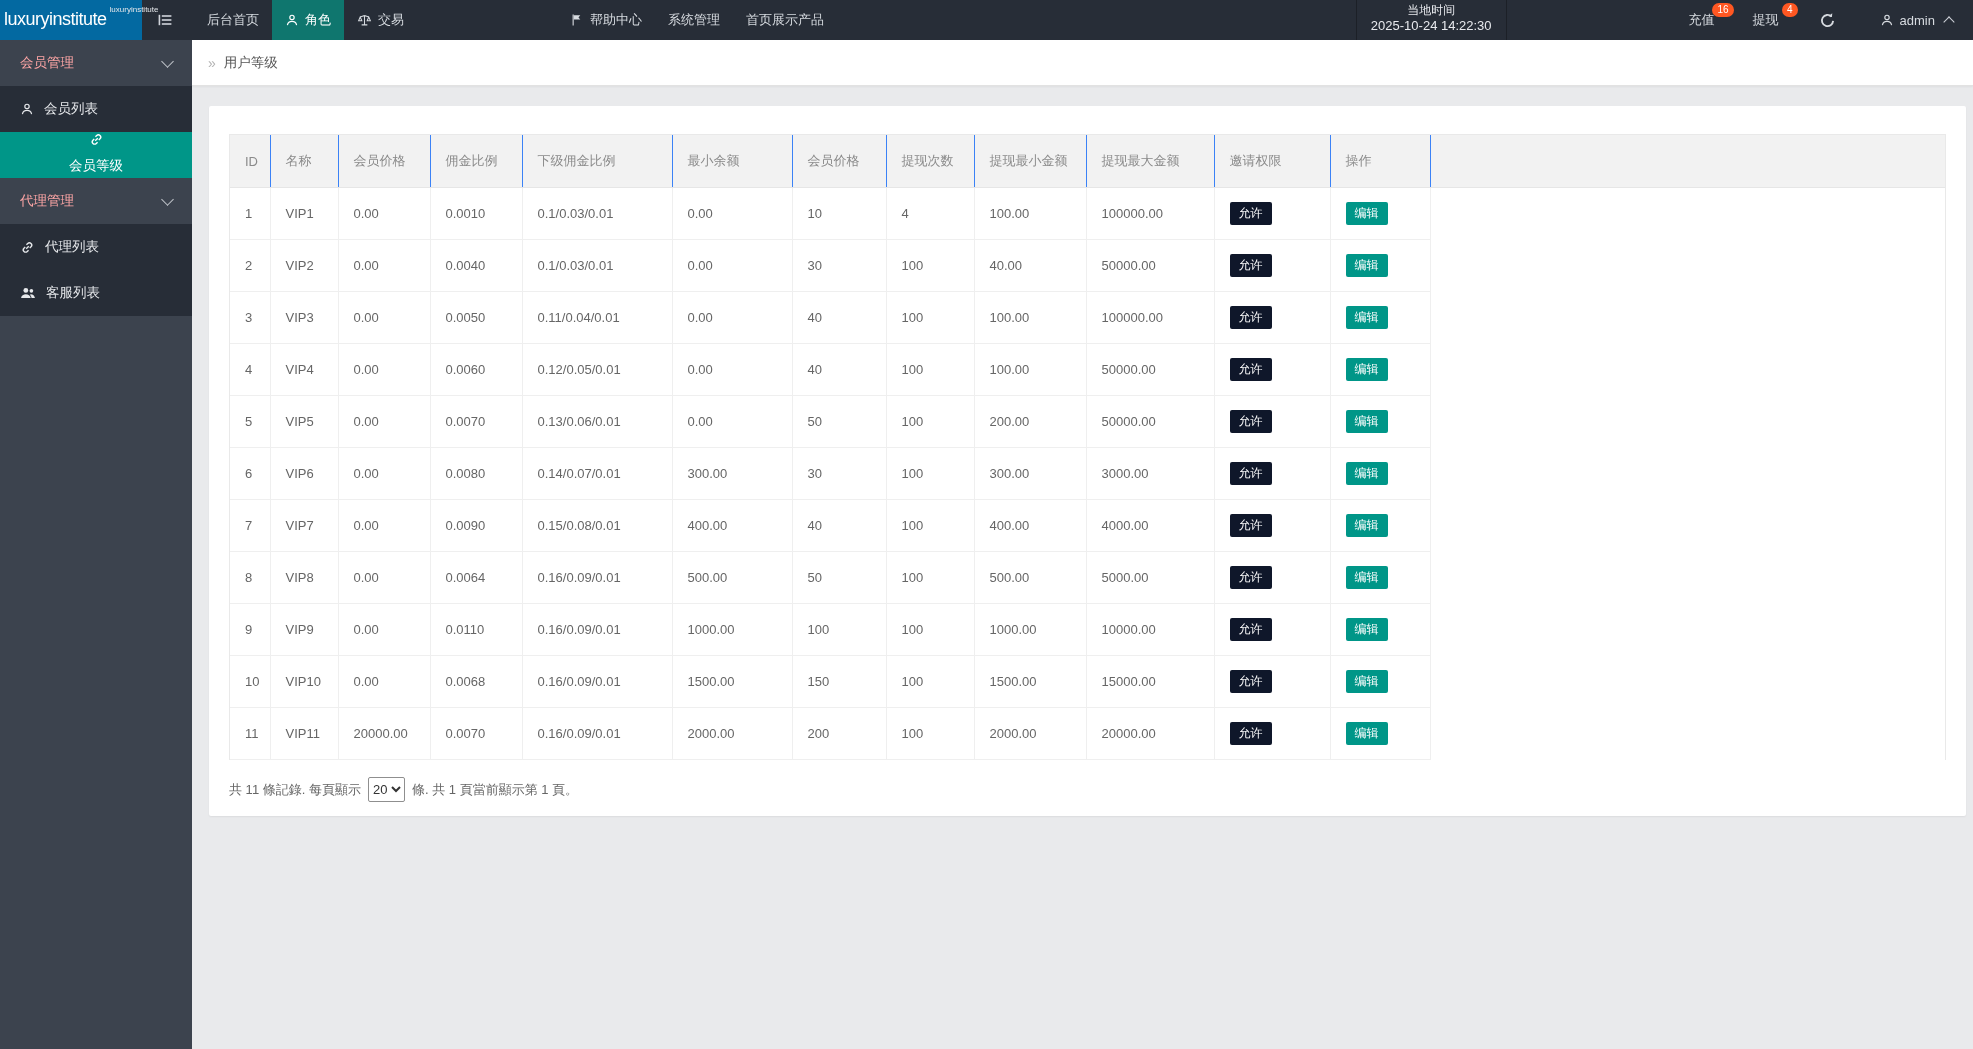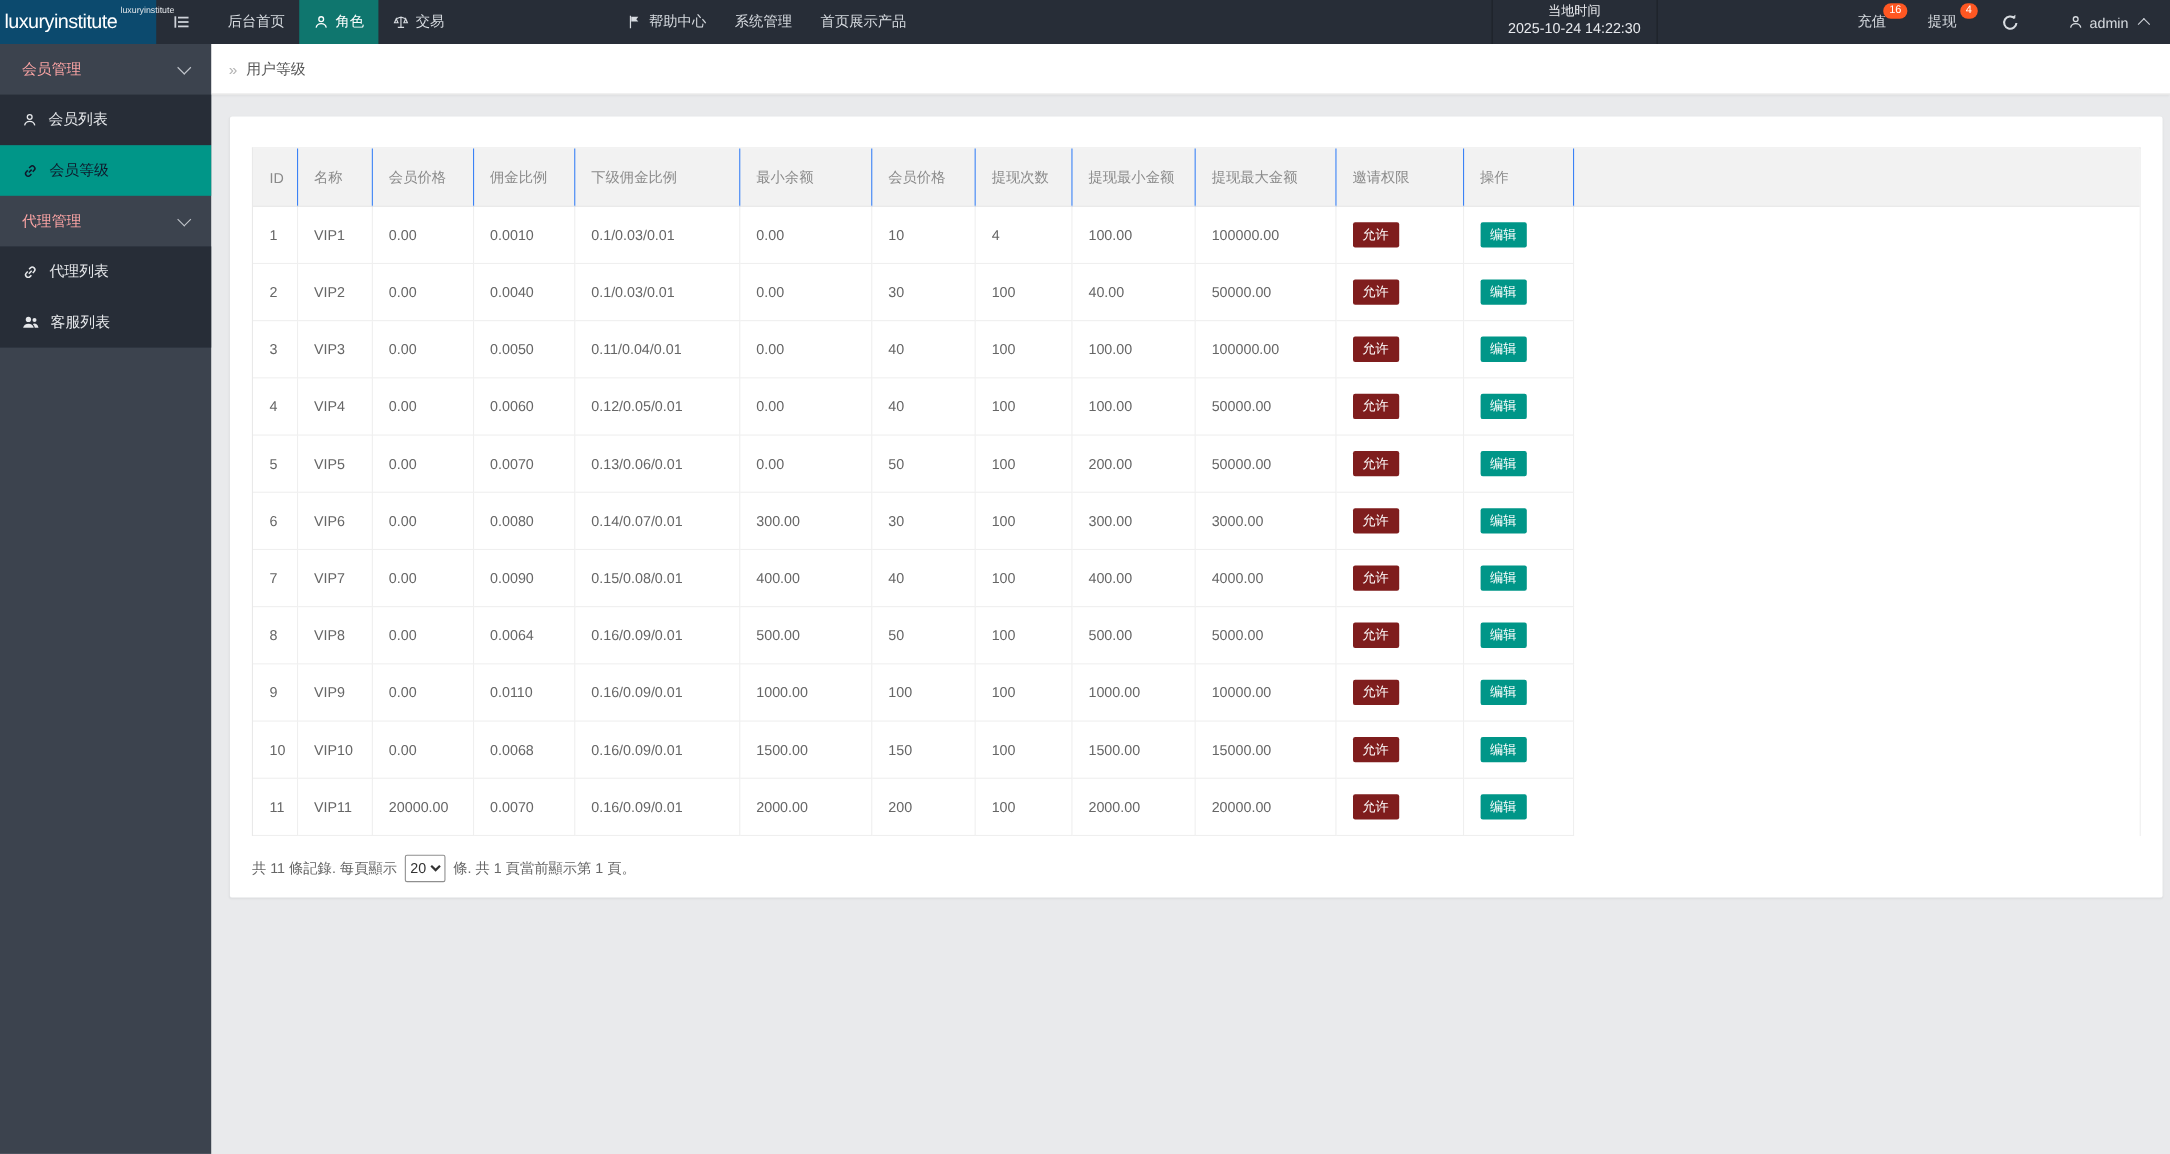--- a/index.html
+++ b/index.html
@@ -4,21 +4,21 @@
 <style>
   html,body{margin:0;padding:0;}
   body{
     width:1973px;height:1049px;position:relative;overflow:hidden;
     background:#e9eaec;
     font-family:"Liberation Sans","DejaVu Sans",sans-serif;
     -webkit-font-smoothing:antialiased;
   }
   
   .topbar{position:absolute;top:0;left:0;right:0;height:40px;background:#272d37;display:flex;align-items:stretch;z-index:5;}
-  .logo{width:142px;background:#0c4a6e;color:#fff;display:flex;align-items:flex-start;padding:4px 0 0 4px;box-sizing:border-box;white-space:nowrap;}
+  .logo{width:142px;background:#0369a1;color:#fff;display:flex;align-items:flex-start;padding:4px 0 0 4px;box-sizing:border-box;white-space:nowrap;}
   .logo-main{font-size:18px;letter-spacing:-.5px;line-height:30px;}
   .logo-sup{font-size:8px;color:#e3e6ea;margin-left:3px;line-height:10px;padding-top:1px;}
   .hamburger{width:34px;margin-left:6px;display:flex;align-items:center;justify-content:center;color:#cfd3da;cursor:pointer;}
   .topnav{display:flex;align-items:stretch;margin-left:12px;}
   .nav-item{display:flex;align-items:center;gap:6px;padding:0 13px;color:#d7dbe0;font-size:13px;cursor:pointer;}
   .nav-item.active{background:#0f766e;color:#fff;}
   .nav-item .nicon{display:flex;align-items:center;}
   .topnav .nav-item:nth-child(4){margin-left:140px;}
   .topbar-right{margin-left:auto;display:flex;align-items:stretch;}
   .clock{border-left:1px solid rgba(0,0,0,.28);border-right:1px solid rgba(0,0,0,.28);
@@ -28,41 +28,41 @@
   .clock-time{font-size:13px;}
   .tb-item{position:relative;color:#d7dbe0;font-size:13px;padding:0 12px;display:flex;align-items:center;gap:6px;cursor:pointer;}
   .badge{position:absolute;top:3px;right:-7px;background:#FF5722;color:#fff;font-size:10px;line-height:1;padding:2px 5px;border-radius:8px;}
   .caret-up{width:7px;height:7px;border-left:1.5px solid #cfd3da;border-top:1.5px solid #cfd3da;transform:rotate(45deg);margin-left:4px;margin-top:3px;}
   .user-item{margin-right:8px;}
   
   .sidebar{position:absolute;top:40px;left:0;width:192px;bottom:0;background:#3c434e;z-index:4;}
   .side-group{height:46px;display:flex;align-items:center;justify-content:space-between;padding:0 20px;color:#fca5a5;font-size:13.5px;cursor:pointer;}
   .chev-down{width:8px;height:8px;border-right:1.5px solid #c2c6cc;border-bottom:1.5px solid #c2c6cc;transform:rotate(45deg);margin-top:-4px;}
   .side-item{height:46px;display:flex;align-items:center;gap:10px;padding:0 20px;background:#272d37;color:#e6e8eb;font-size:13.5px;cursor:pointer;}
-  .side-item.active{background:#009688;color:#0f172a;}
+  .side-item.active{background:#009688;color:#ffffff;flex-direction:column;}
   .side-item .sicon{display:flex;align-items:center;}
   
   .main{position:absolute;left:192px;top:40px;right:0;bottom:0;}
   .breadcrumb{height:45px;background:#fff;display:flex;align-items:center;padding-left:16px;gap:8px;
               border-bottom:1px solid #e2e2e2;box-shadow:0 1px 2px rgba(0,0,0,.05);position:relative;z-index:2;}
   .crumb-sep{color:#b3b3b3;font-size:14px;}
   .crumb-title{color:#555;font-size:13.5px;}
   .content{position:absolute;top:46px;left:0;right:0;bottom:0;background:#e9eaec;overflow:hidden;}
   .panel{margin:20px 7px 0 17px;height:710px;background:#fff;border-radius:2px;
          box-shadow:0 1px 2px rgba(0,0,0,.06);padding:28px 20px 0 20px;box-sizing:border-box;}
   .table-wrap{border:1px solid #e9e9e9;border-bottom:none;}
   table{width:100%;border-collapse:collapse;table-layout:fixed;font-size:13px;color:#666;}
   th{background:#f2f2f2;height:52px;font-weight:normal;color:#8a8a8a;text-align:left;
      padding:0 0 0 15px;border-right:1px solid #3b82f6;border-bottom:1px solid #e6e6e6;font-size:13px;}
   th.filler{border-right:none;}
   td{height:51px;padding:0 0 0 15px;border-right:1px solid #efefef;border-bottom:1px solid #efefef;background:#fff;}
   td.filler{border:none;}
   .btn{display:inline-block;height:23px;line-height:23px;padding:0 9px;font-size:12px;color:#fff;
        border:none;border-radius:2px;cursor:pointer;font-family:inherit;}
-  .btn-allow{background:#7f1d1d;text-align:center;}
+  .btn-allow{background:#0f172a;text-align:center;}
   .btn-edit{background:#009688;}
   .pagination{margin-top:17px;font-size:13px;color:#666;display:flex;align-items:center;gap:7px;}
   .pagination select{height:25px;font-size:13px;border:1px solid #8f8f8f;border-radius:2px;background:#fff;color:#333;}
 </style>
 </head>
 <body>
 
 <header class="topbar">
   <div class="logo">
     <span class="logo-main">luxuryinstitute</span>

